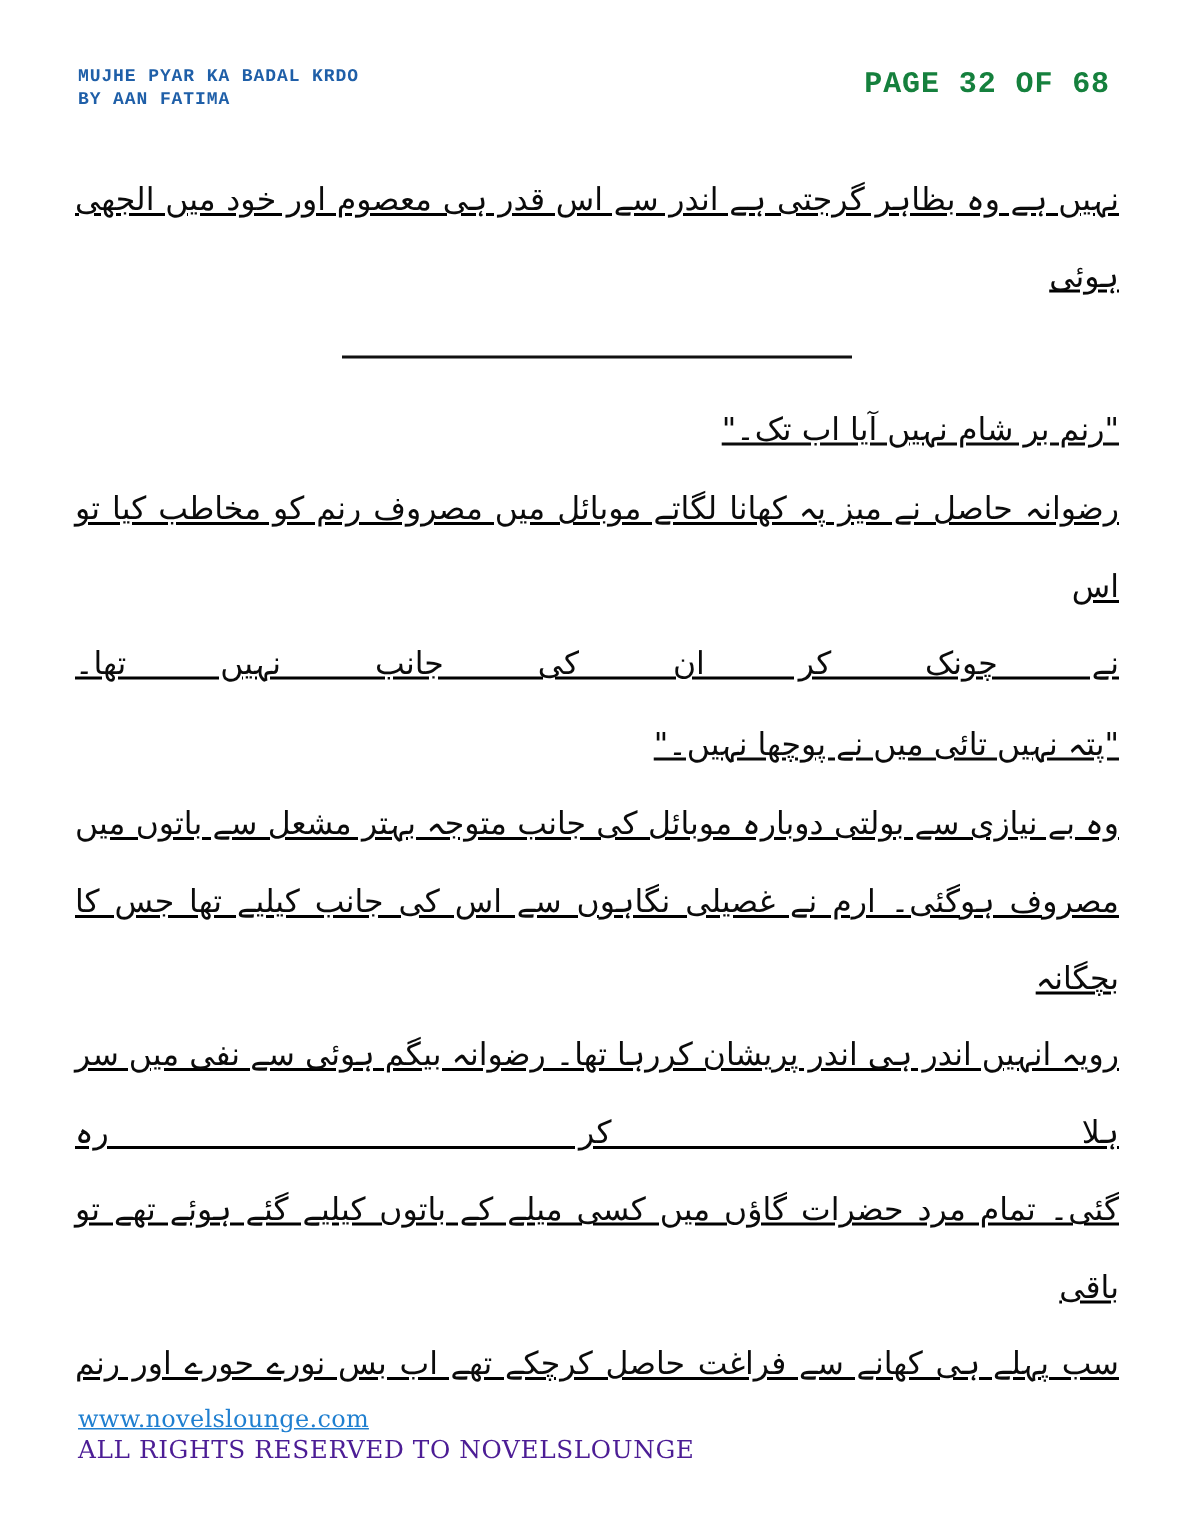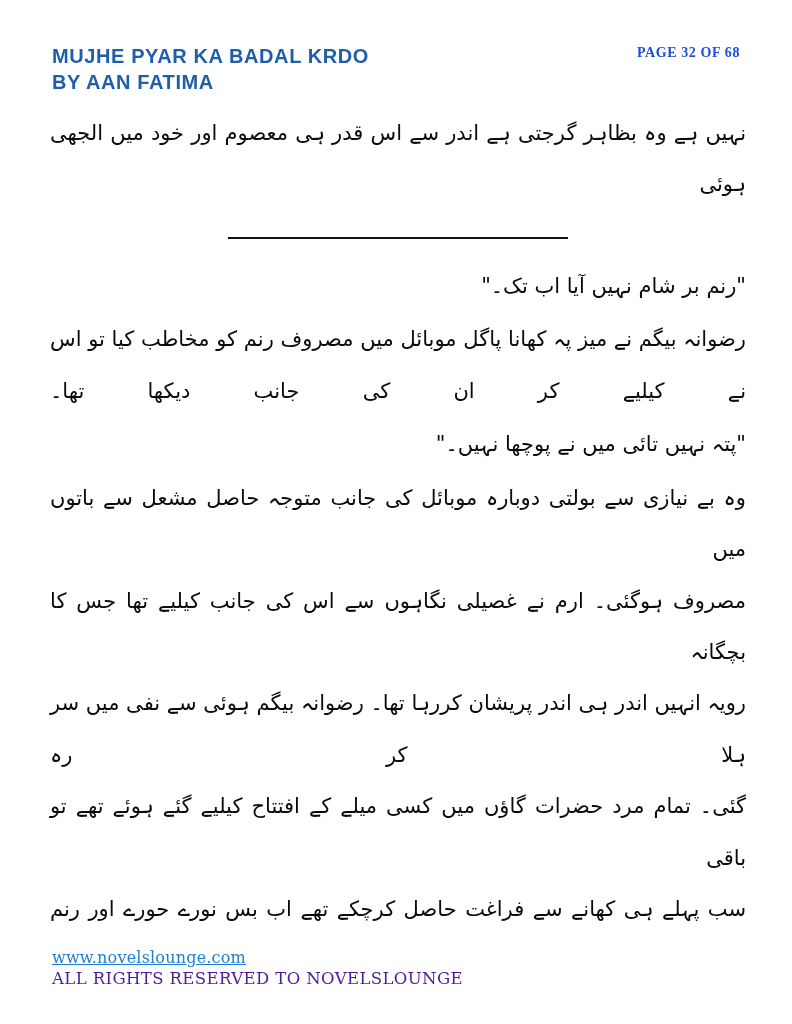--- a/index.html
+++ b/index.html
@@ -23,32 +23,32 @@
     position: absolute;
     top: 44px;
     left: 52px;
     right: 52px;
     display: flex;
     justify-content: space-between;
     align-items: flex-start;
   }
   .header-left {
     color: #1f5fa8;
-    font-family: Liberation Sans, sans-serif;
-    font-size: 20px;
+    font-family: Liberation Mono, monospace;
+    font-size: 12px;
     font-weight: bold;
     letter-spacing: 0.6px;
     line-height: 1.28;
     text-transform: uppercase;
   }
   .header-left div { white-space: nowrap; }
   .header-right {
-    color: #1d4ed8;
-    font-family: Liberation Serif, serif;
-    font-size: 14px;
+    color: #15803d;
+    font-family: Liberation Mono, monospace;
+    font-size: 20px;
     font-weight: bold;
     letter-spacing: 0.6px;
     text-transform: uppercase;
     white-space: nowrap;
     padding-top: 1px;
   }
   .body-area {
     position: absolute;
     top: 108px;
     left: 50px;
@@ -72,25 +72,25 @@
   .divider-wrap {
     display: flex;
     justify-content: center;
     margin: 26px 0 22px 0;
   }
   .divider {
     width: 340px;
     height: 2px;
     background: #111;
   }
-  .blk { margin-bottom: 2px; }
+  .blk { margin-bottom: 2px; text-decoration: underline; }
   .footer {
     position: absolute;
     left: 52px;
-    bottom: 36px;
+    bottom: 48px;
   }
   .footer-link {
     color: #1f7fd0;
     font-family: "DejaVu Serif", serif;
     font-size: 16px;
     text-decoration: underline;
     display: block;
     margin-bottom: 2px;
     letter-spacing: 0.2px;
   }
@@ -121,31 +121,31 @@
       <p class="urdu para-1">نہیں ہے وہ بظاہر گرجتی ہے اندر سے اس قدر ہی معصوم اور خود میں الجھی ہوئی</p>
     </div>
 
     <div class="divider-wrap">
       <div class="divider"></div>
     </div>
 
     <p class="urdu right-line blk">"رنم بر شام نہیں آیا اب تک۔"</p>
 
     <div class="blk">
-      <p class="urdu">رضوانہ بیگم نے میز پہ کھانا پاگل موبائل میں مصروف رنم کو مخاطب کیا تو اس</p>
-      <p class="urdu">نے کیلیے کر ان کی جانب دیکھا تھا۔</p>
+      <p class="urdu">رضوانہ حاصل نے میز پہ کھانا لگاتے موبائل میں مصروف رنم کو مخاطب کیا تو اس</p>
+      <p class="urdu">نے چونک کر ان کی جانب نہیں تھا۔</p>
     </div>
 
     <p class="urdu right-line blk">"پتہ نہیں تائی میں نے پوچھا نہیں۔"</p>
 
     <div class="blk">
-      <p class="urdu">وہ بے نیازی سے بولتی دوبارہ موبائل کی جانب متوجہ حاصل مشعل سے باتوں میں</p>
+      <p class="urdu">وہ بے نیازی سے بولتی دوبارہ موبائل کی جانب متوجہ بہتر مشعل سے باتوں میں</p>
       <p class="urdu">مصروف ہوگئی۔ ارم نے غصیلی نگاہوں سے اس کی جانب کیلیے تھا جس کا بچگانہ</p>
       <p class="urdu">رویہ انہیں اندر ہی اندر پریشان کررہا تھا۔ رضوانہ بیگم ہوئی سے نفی میں سر ہلا کر رہ</p>
-      <p class="urdu">گئی۔ تمام مرد حضرات گاؤں میں کسی میلے کے افتتاح کیلیے گئے ہوئے تھے تو باقی</p>
+      <p class="urdu">گئی۔ تمام مرد حضرات گاؤں میں کسی میلے کے باتوں کیلیے گئے ہوئے تھے تو باقی</p>
       <p class="urdu">سب پہلے ہی کھانے سے فراغت حاصل کرچکے تھے اب بس نورے حورے اور رنم</p>
 
     </div>
 
   </div>
 
   <div class="footer">
     <a class="footer-link" href="#">www.novelslounge.com</a>
     <div class="footer-rights">ALL RIGHTS RESERVED TO NOVELSLOUNGE</div>
   </div>

